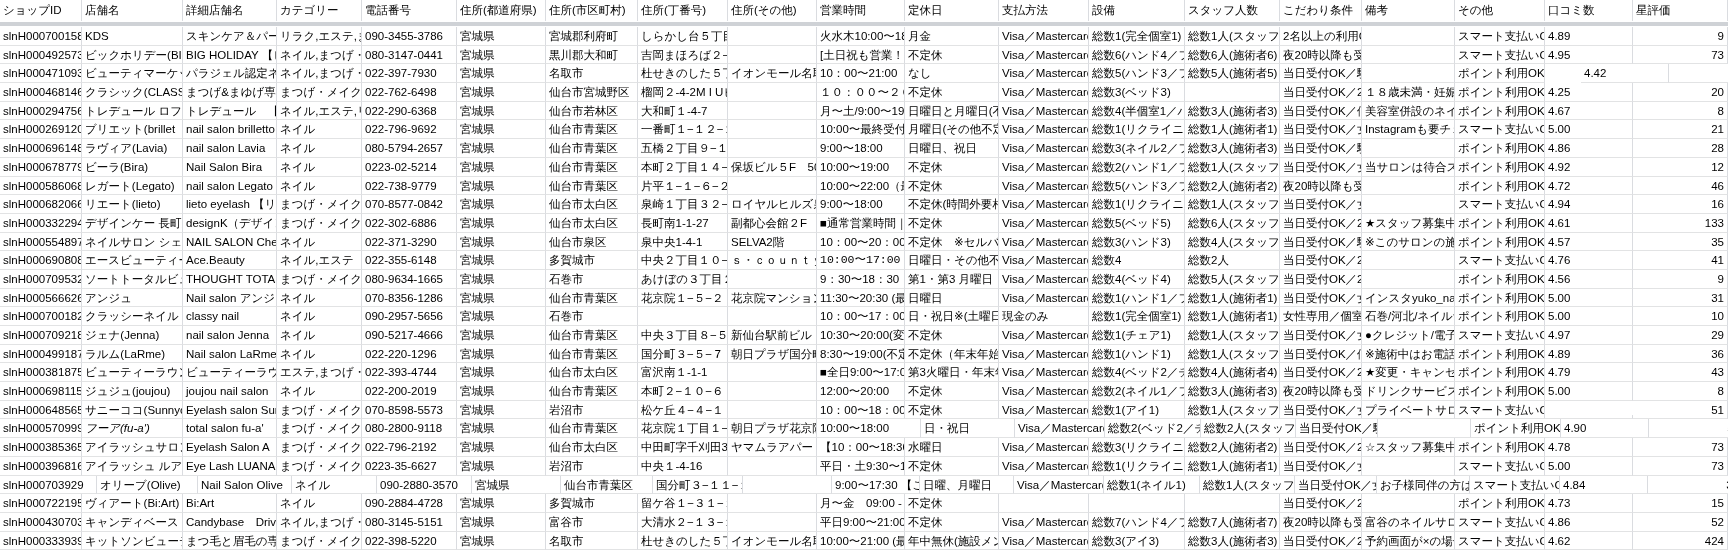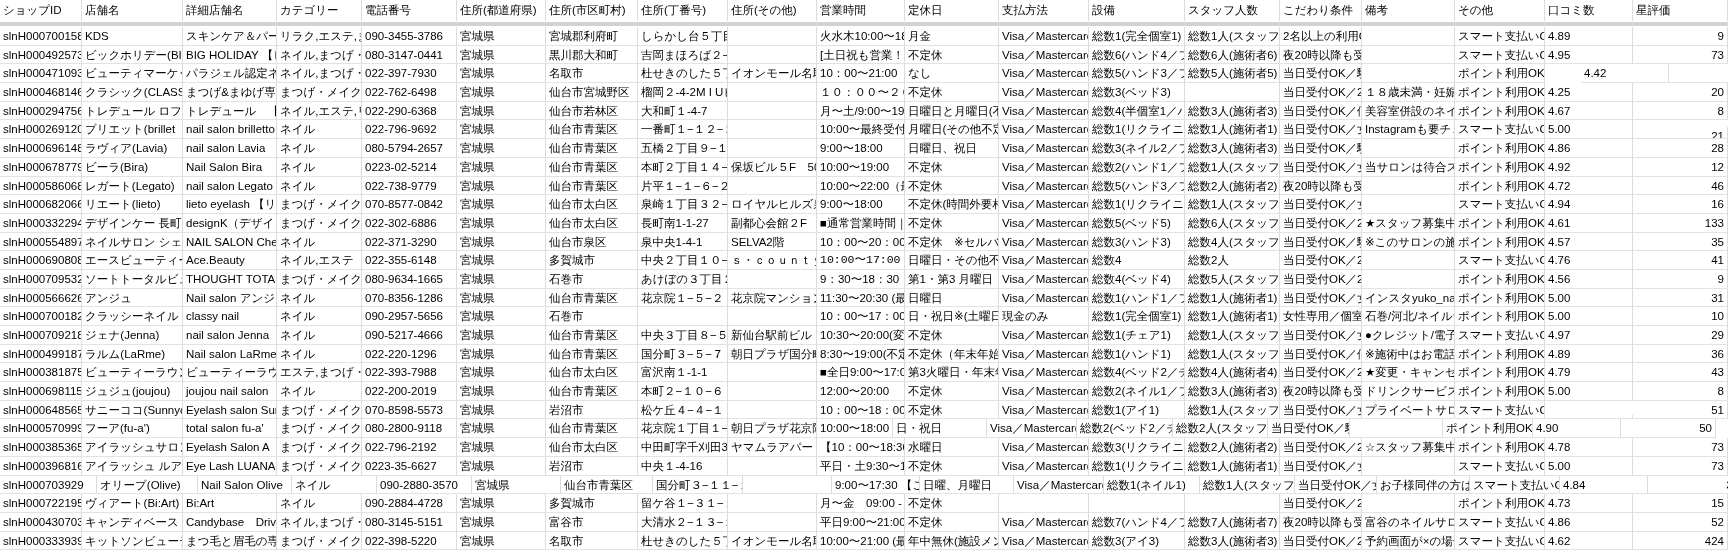--- a/index.html
+++ b/index.html
@@ -178,21 +178,21 @@
         <div class="cell" style="width: 89px;"></div>
         <div class="cell" style="width: 88px;">10:00〜最終受付</div>
         <div class="cell" style="width: 94px;">月曜日(その他不定休)</div>
         <div class="cell" style="width: 90px;">Visa／Mastercard</div>
         <div class="cell" style="width: 96px;">総数1(リクライニング1)</div>
         <div class="cell" style="width: 95px;">総数1人(施術者1)</div>
         <div class="cell" style="width: 82px;">当日受付OK／女性専用</div>
         <div class="cell" style="width: 93px;">Instagramも要チェック</div>
         <div class="cell" style="width: 90px;">スマート支払いOK</div>
         <div class="cell" style="width: 88px;">5.00</div>
-        <div class="cell num" style="width: 95px; margin-top: 7px;">21</div>
+        <div class="cell num" style="width: 95px;">21</div>
       </div>
       <div class="row">
         <div class="cell" style="width: 82px;">slnH000696148</div>
         <div class="cell" style="width: 101px;">ラヴィア(Lavia)</div>
         <div class="cell" style="width: 94px;">nail salon Lavia</div>
         <div class="cell" style="width: 85px;">ネイル</div>
         <div class="cell" style="width: 95px;">080-5794-2657</div>
         <div class="cell" style="width: 89px;">宮城県</div>
         <div class="cell" style="width: 92px;">仙台市青葉区</div>
         <div class="cell" style="width: 90px;">五橋２丁目９−１</div>
@@ -437,21 +437,21 @@
         <div class="cell" style="width: 93px;">※施術中はお電話に</div>
         <div class="cell" style="width: 90px;">ポイント利用OK</div>
         <div class="cell" style="width: 88px;">4.89</div>
         <div class="cell num" style="width: 95px;">36</div>
       </div>
       <div class="row">
         <div class="cell" style="width: 82px;">slnH000381875</div>
         <div class="cell" style="width: 101px;">ビューティーラウンジ</div>
         <div class="cell" style="width: 94px;">ビューティーラウンジ</div>
         <div class="cell" style="width: 85px;">エステ,まつげ・メイク</div>
-        <div class="cell" style="width: 95px;">022-393-7988</div>
+        <div class="cell" style="width: 95px;">022-393-4744</div>
         <div class="cell" style="width: 89px;">宮城県</div>
         <div class="cell" style="width: 92px;">仙台市太白区</div>
         <div class="cell" style="width: 90px;">富沢南１-1-1</div>
         <div class="cell" style="width: 89px;"></div>
         <div class="cell" style="width: 88px;">■全日9:00〜17:00</div>
         <div class="cell" style="width: 94px;">第3火曜日・年末年始</div>
         <div class="cell" style="width: 90px;">Visa／Mastercard</div>
         <div class="cell" style="width: 96px;">総数4(ベッド2／チェア2)</div>
         <div class="cell" style="width: 95px;">総数4人(施術者4)</div>
         <div class="cell" style="width: 82px;">当日受付OK／2名以上</div>
@@ -497,29 +497,29 @@
         <div class="cell" style="width: 96px;">総数1(アイ1)</div>
         <div class="cell" style="width: 95px;">総数1人(スタッフ)</div>
         <div class="cell" style="width: 82px;">当日受付OK／女性専用</div>
         <div class="cell" style="width: 93px;">プライベートサロン</div>
         <div class="cell" style="width: 90px;">スマート支払いOK</div>
         <div class="cell" style="width: 88px; margin-top: 14px;">4.70</div>
         <div class="cell num" style="width: 95px;">51</div>
       </div>
       <div class="row">
         <div class="cell" style="width: 82px;">slnH000570999</div>
-        <div class="cell" style="width: 101px;">フーア(fu-a')</div>
+        <div class="cell" style="width: 101px; font-style: italic;">フーア(fu-a')</div>
         <div class="cell" style="width: 94px;">total salon fu-a'</div>
         <div class="cell" style="width: 85px;">まつげ・メイク,ネイル</div>
         <div class="cell" style="width: 95px;">080-2800-9118</div>
         <div class="cell" style="width: 89px;">宮城県</div>
         <div class="cell" style="width: 92px;">仙台市青葉区</div>
         <div class="cell" style="width: 90px;">花京院１丁目１−１</div>
         <div class="cell" style="width: 89px;">朝日プラザ花京院</div>
-        <div class="cell" style="width: 76px; text-align: right;">10:00〜18:00</div>
+        <div class="cell" style="width: 104px;">10:00〜18:00</div>
         <div class="cell" style="width: 94px;">日・祝日</div>
         <div class="cell" style="width: 90px;">Visa／Mastercard</div>
         <div class="cell" style="width: 96px;">総数2(ベッド2／チェア1)</div>
         <div class="cell" style="width: 95px;">総数2人(スタッフ)</div>
         <div class="cell" style="width: 82px;">当日受付OK／駅近</div>
         <div class="cell" style="width: 93px;"></div>
         <div class="cell" style="width: 90px;">ポイント利用OK</div>
         <div class="cell" style="width: 88px;">4.90</div>
         <div class="cell num" style="width: 95px;">50</div>
       </div>

